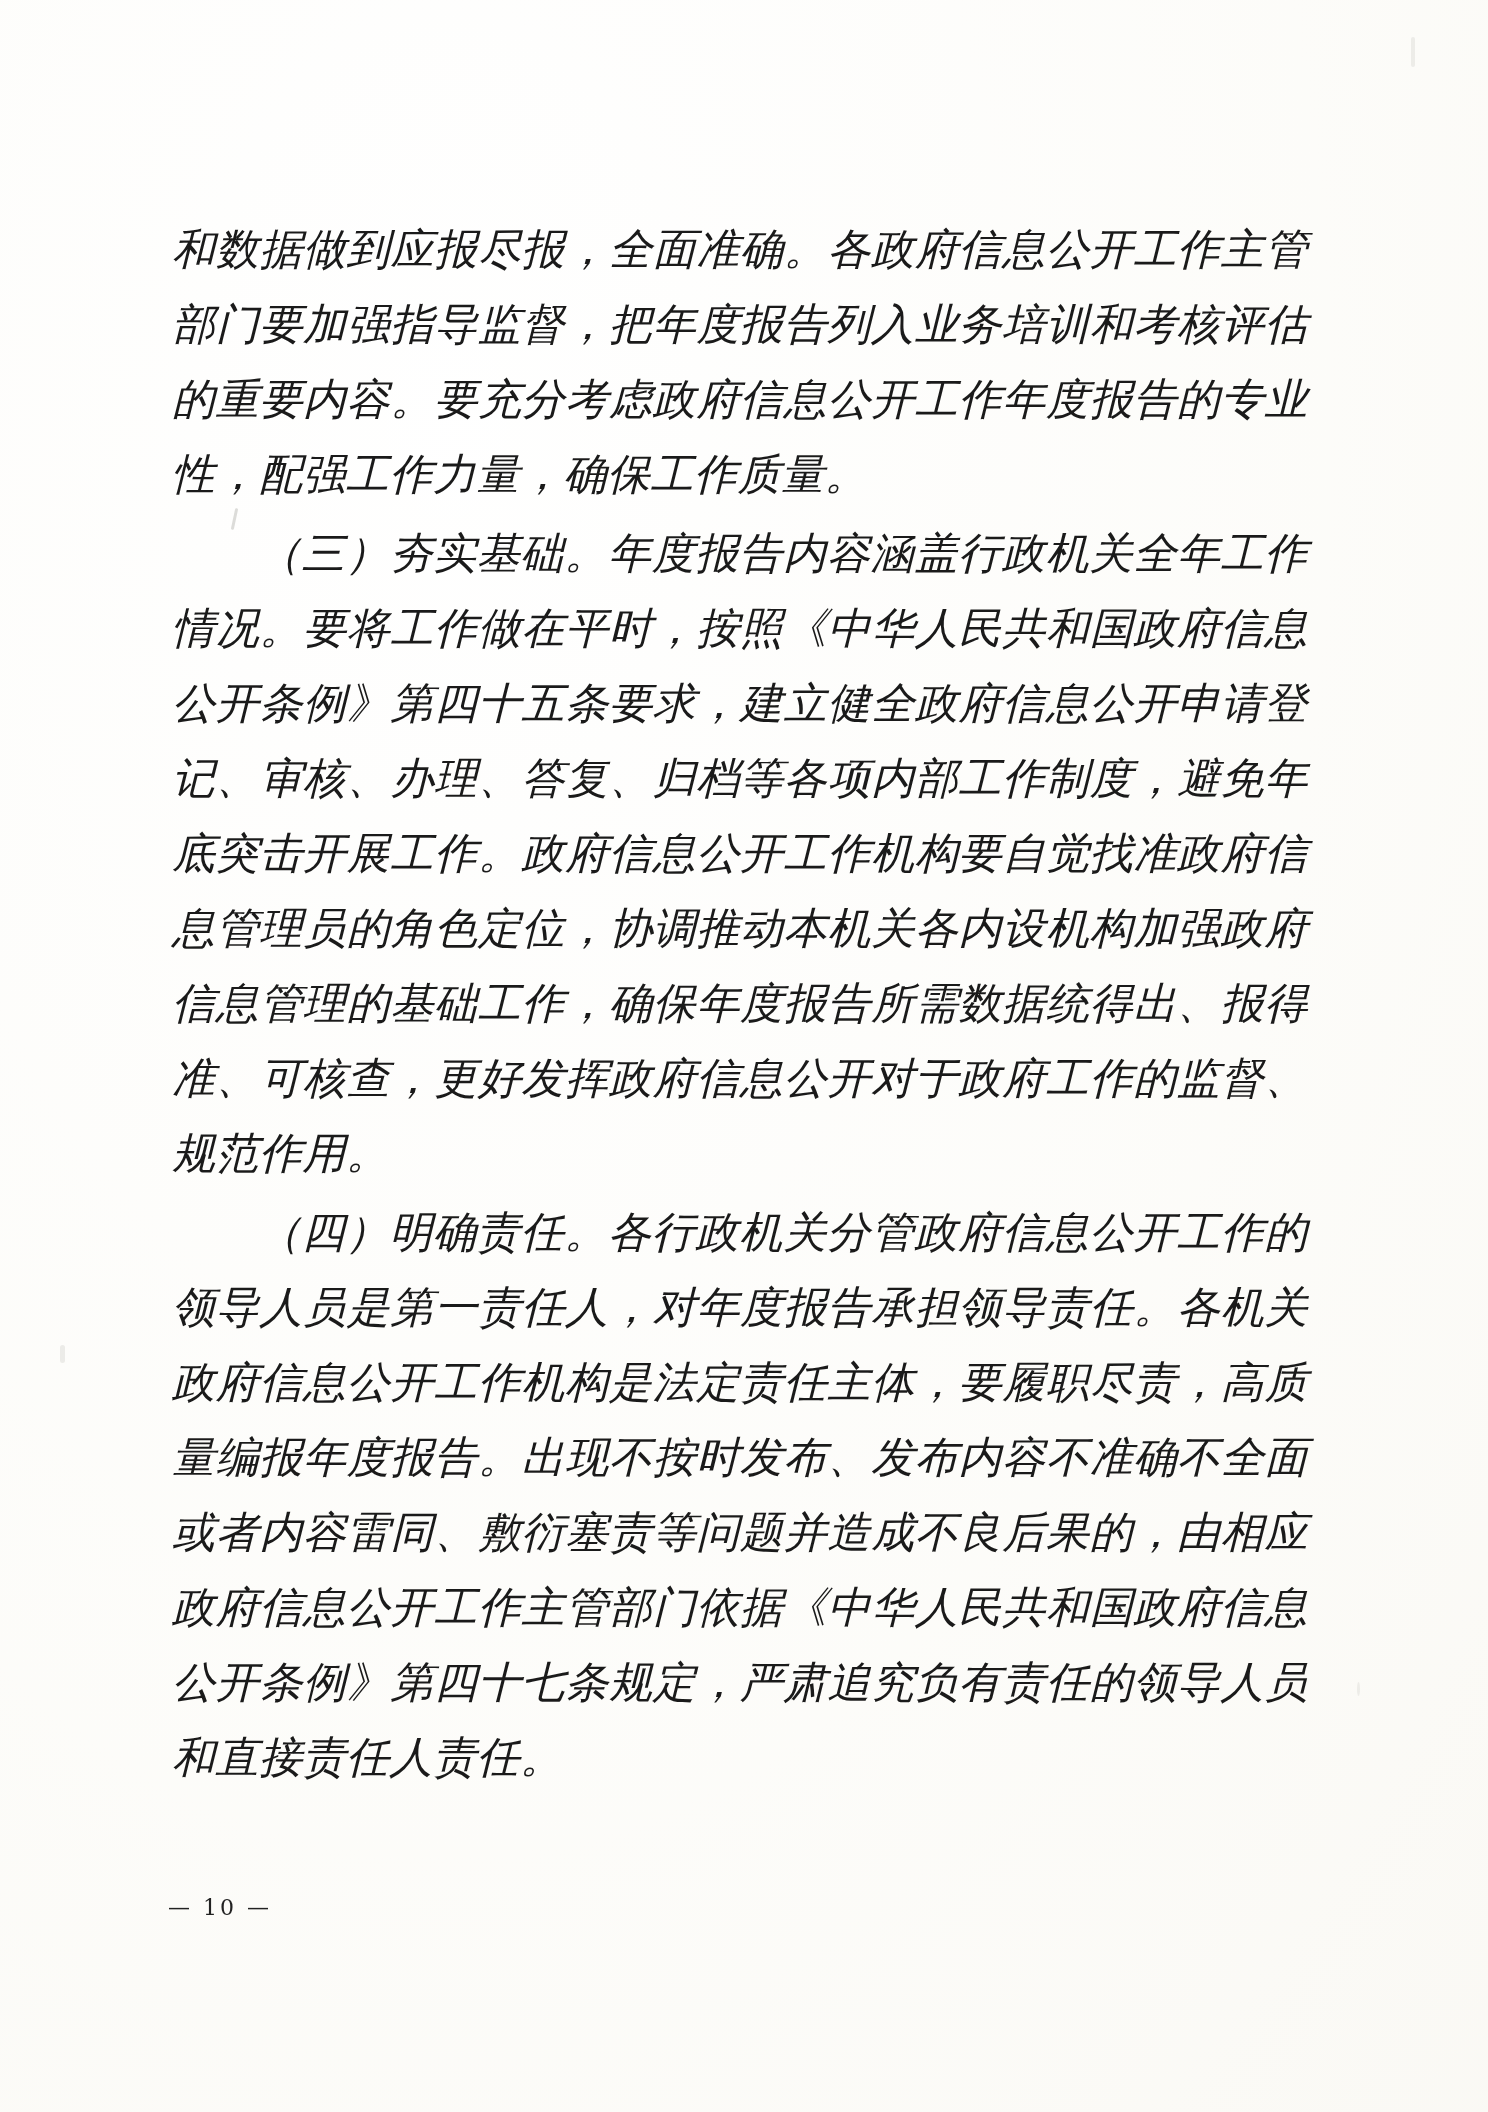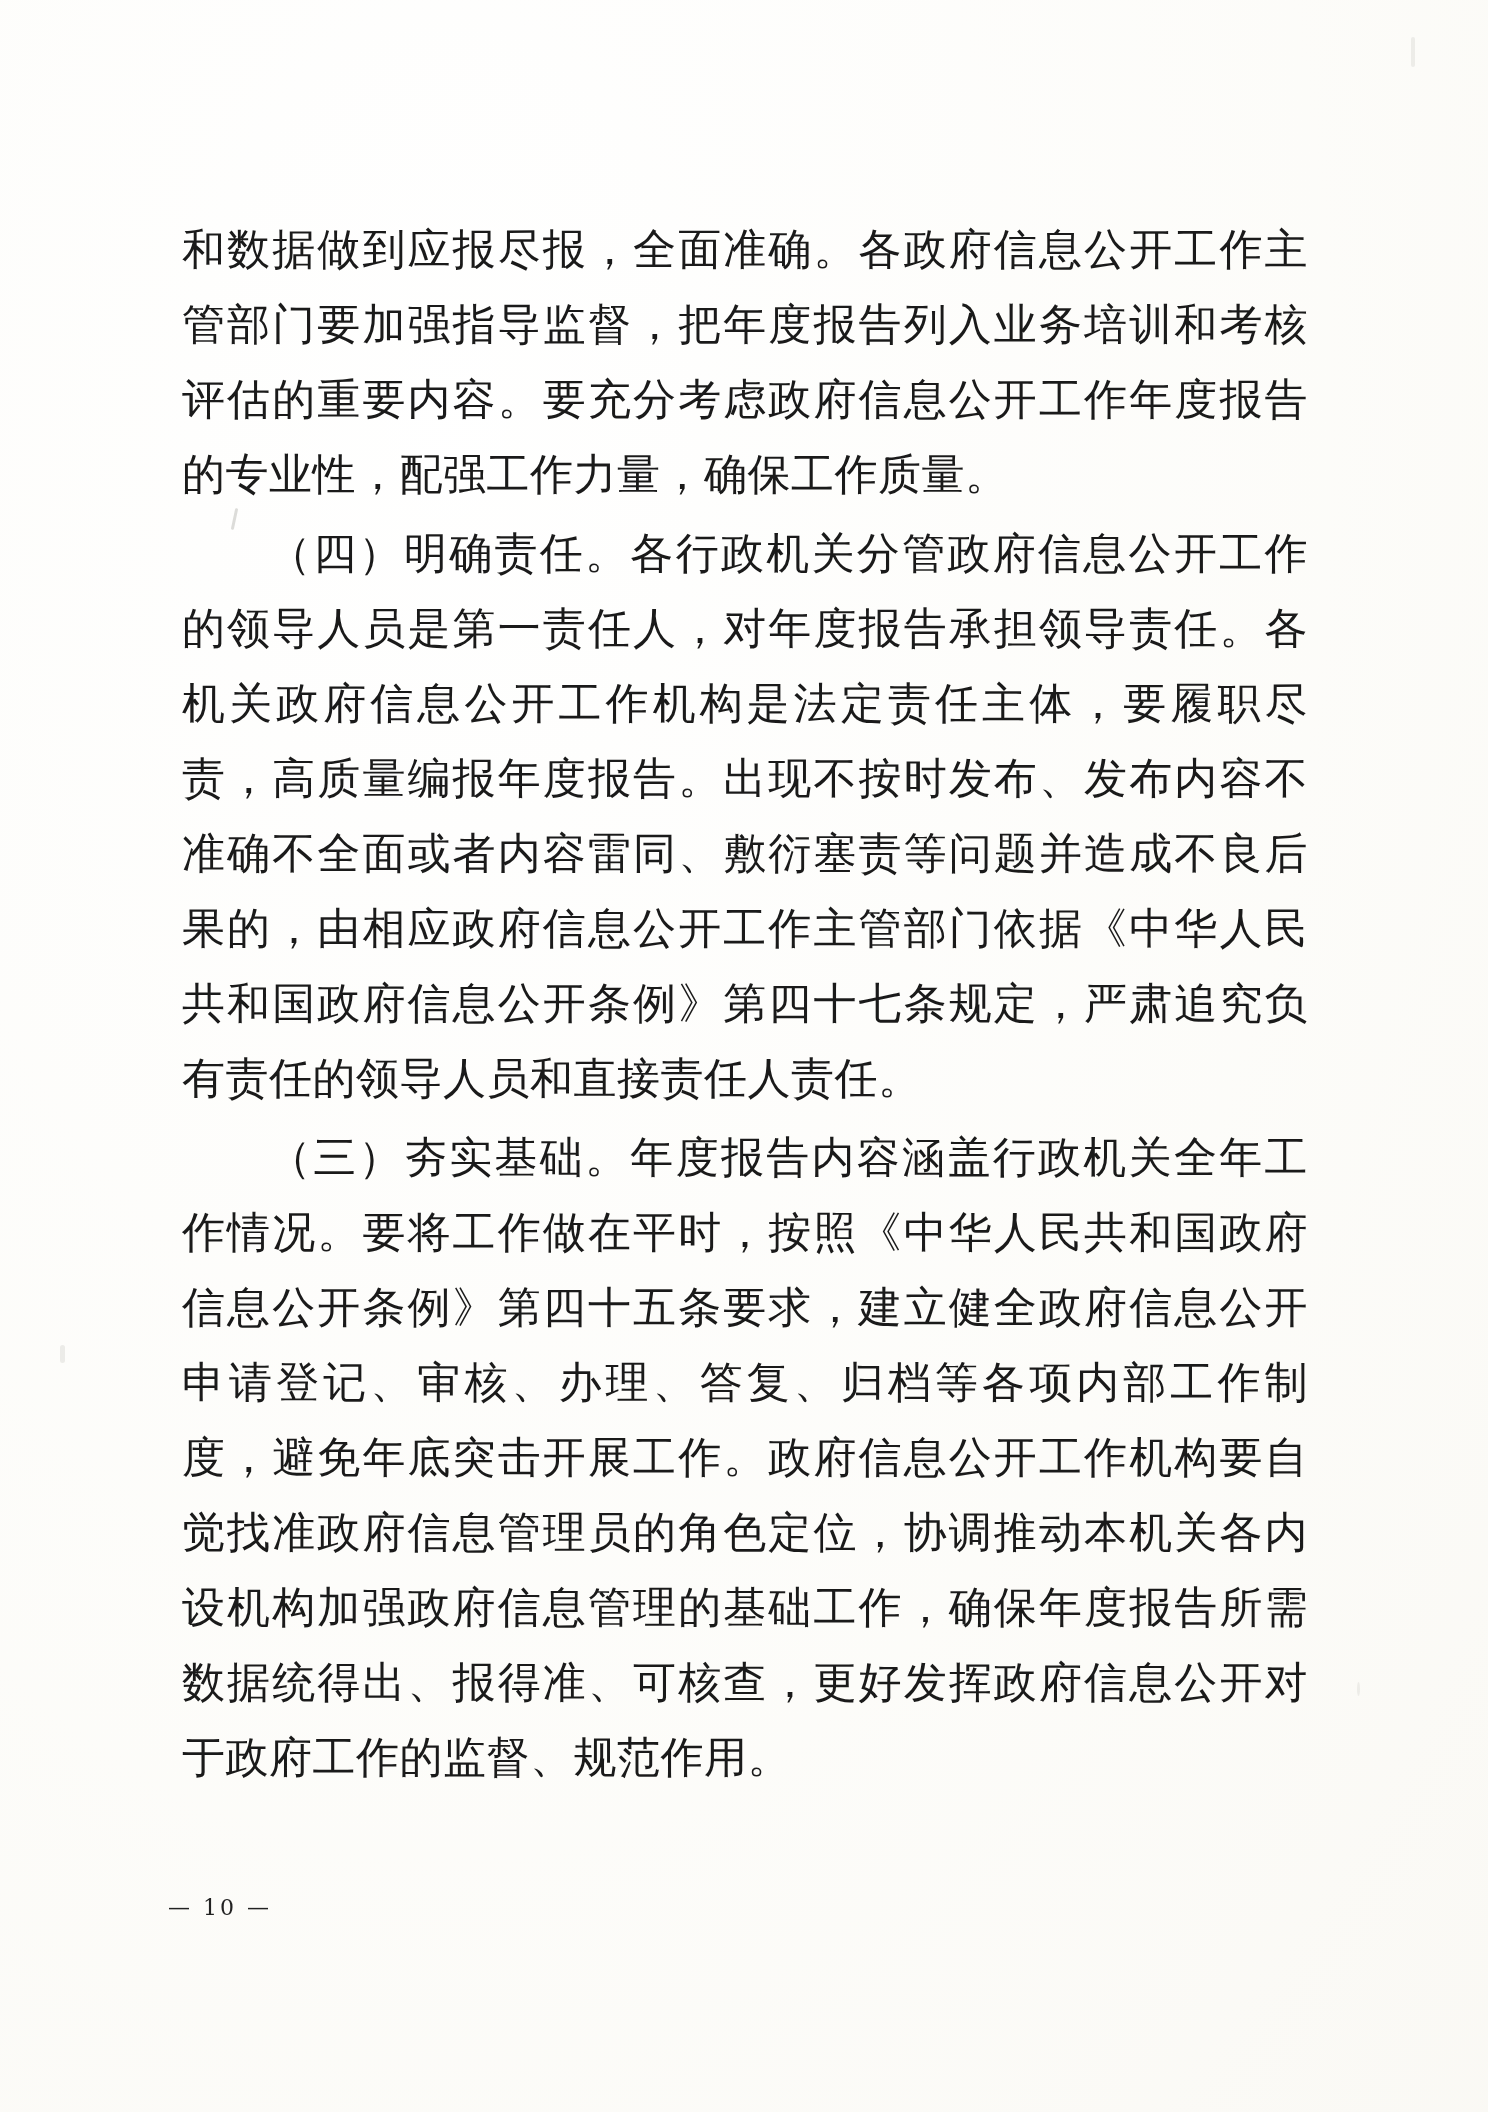--- a/index.html
+++ b/index.html
@@ -25,29 +25,30 @@
       radial-gradient(ellipse at 30% 20%, rgba(255,255,255,0.9) 0%, rgba(252,251,247,0.5) 60%, rgba(248,246,240,0.6) 100%);
     pointer-events: none;
   }
   .content {
     position: absolute;
     left: 168px;
     top: 212px;
     width: 1140px;
   }
   p.para {
-    margin: 0 0 4px 14px;
+    margin: 0 0 4px 4px;
     font-size: 43px;
     line-height: 75px;
     color: #1a1a1a;
     text-align: justify;
     text-justify: inter-character;
     letter-spacing: 0.5px;
     font-family: "DejaVu Serif", serif;
     font-weight: 500;
+    font-style: italic;
   }
   p.indent {
     text-indent: 86px;
   }
   .page-number {
     position: absolute;
     left: 168px;
     top: 1895px;
     font-size: 22px;
     color: #222;
@@ -71,18 +72,18 @@
 <div class="page">
   <div class="paper-tint"></div>
 
   <span class="speck s1"></span>
   <span class="speck s2"></span>
   <span class="speck s3"></span>
   <span class="speck s4"></span>
 
   <div class="content">
     <p class="para">和数据做到应报尽报，全面准确。各政府信息公开工作主管部门要加强指导监督，把年度报告列入业务培训和考核评估的重要内容。要充分考虑政府信息公开工作年度报告的专业性，配强工作力量，确保工作质量。</p>
+    <p class="para indent">（三）夯实基础。年度报告内容涵盖行政机关全年工作情况。要将工作做在平时，按照《中华人民共和国政府信息公开条例》第四十五条要求，建立健全政府信息公开申请登记、审核、办理、答复、归档等各项内部工作制度，避免年底突击开展工作。政府信息公开工作机构要自觉找准政府信息管理员的角色定位，协调推动本机关各内设机构加强政府信息管理的基础工作，确保年度报告所需数据统得出、报得准、可核查，更好发挥政府信息公开对于政府工作的监督、规范作用。</p>
     <p class="para indent">（四）明确责任。各行政机关分管政府信息公开工作的领导人员是第一责任人，对年度报告承担领导责任。各机关政府信息公开工作机构是法定责任主体，要履职尽责，高质量编报年度报告。出现不按时发布、发布内容不准确不全面或者内容雷同、敷衍塞责等问题并造成不良后果的，由相应政府信息公开工作主管部门依据《中华人民共和国政府信息公开条例》第四十七条规定，严肃追究负有责任的领导人员和直接责任人责任。</p>
-    <p class="para indent">（三）夯实基础。年度报告内容涵盖行政机关全年工作情况。要将工作做在平时，按照《中华人民共和国政府信息公开条例》第四十五条要求，建立健全政府信息公开申请登记、审核、办理、答复、归档等各项内部工作制度，避免年底突击开展工作。政府信息公开工作机构要自觉找准政府信息管理员的角色定位，协调推动本机关各内设机构加强政府信息管理的基础工作，确保年度报告所需数据统得出、报得准、可核查，更好发挥政府信息公开对于政府工作的监督、规范作用。</p>
   </div>
 
   <div class="page-number">— 10 —</div>
 </div>
 
 </body></html>

